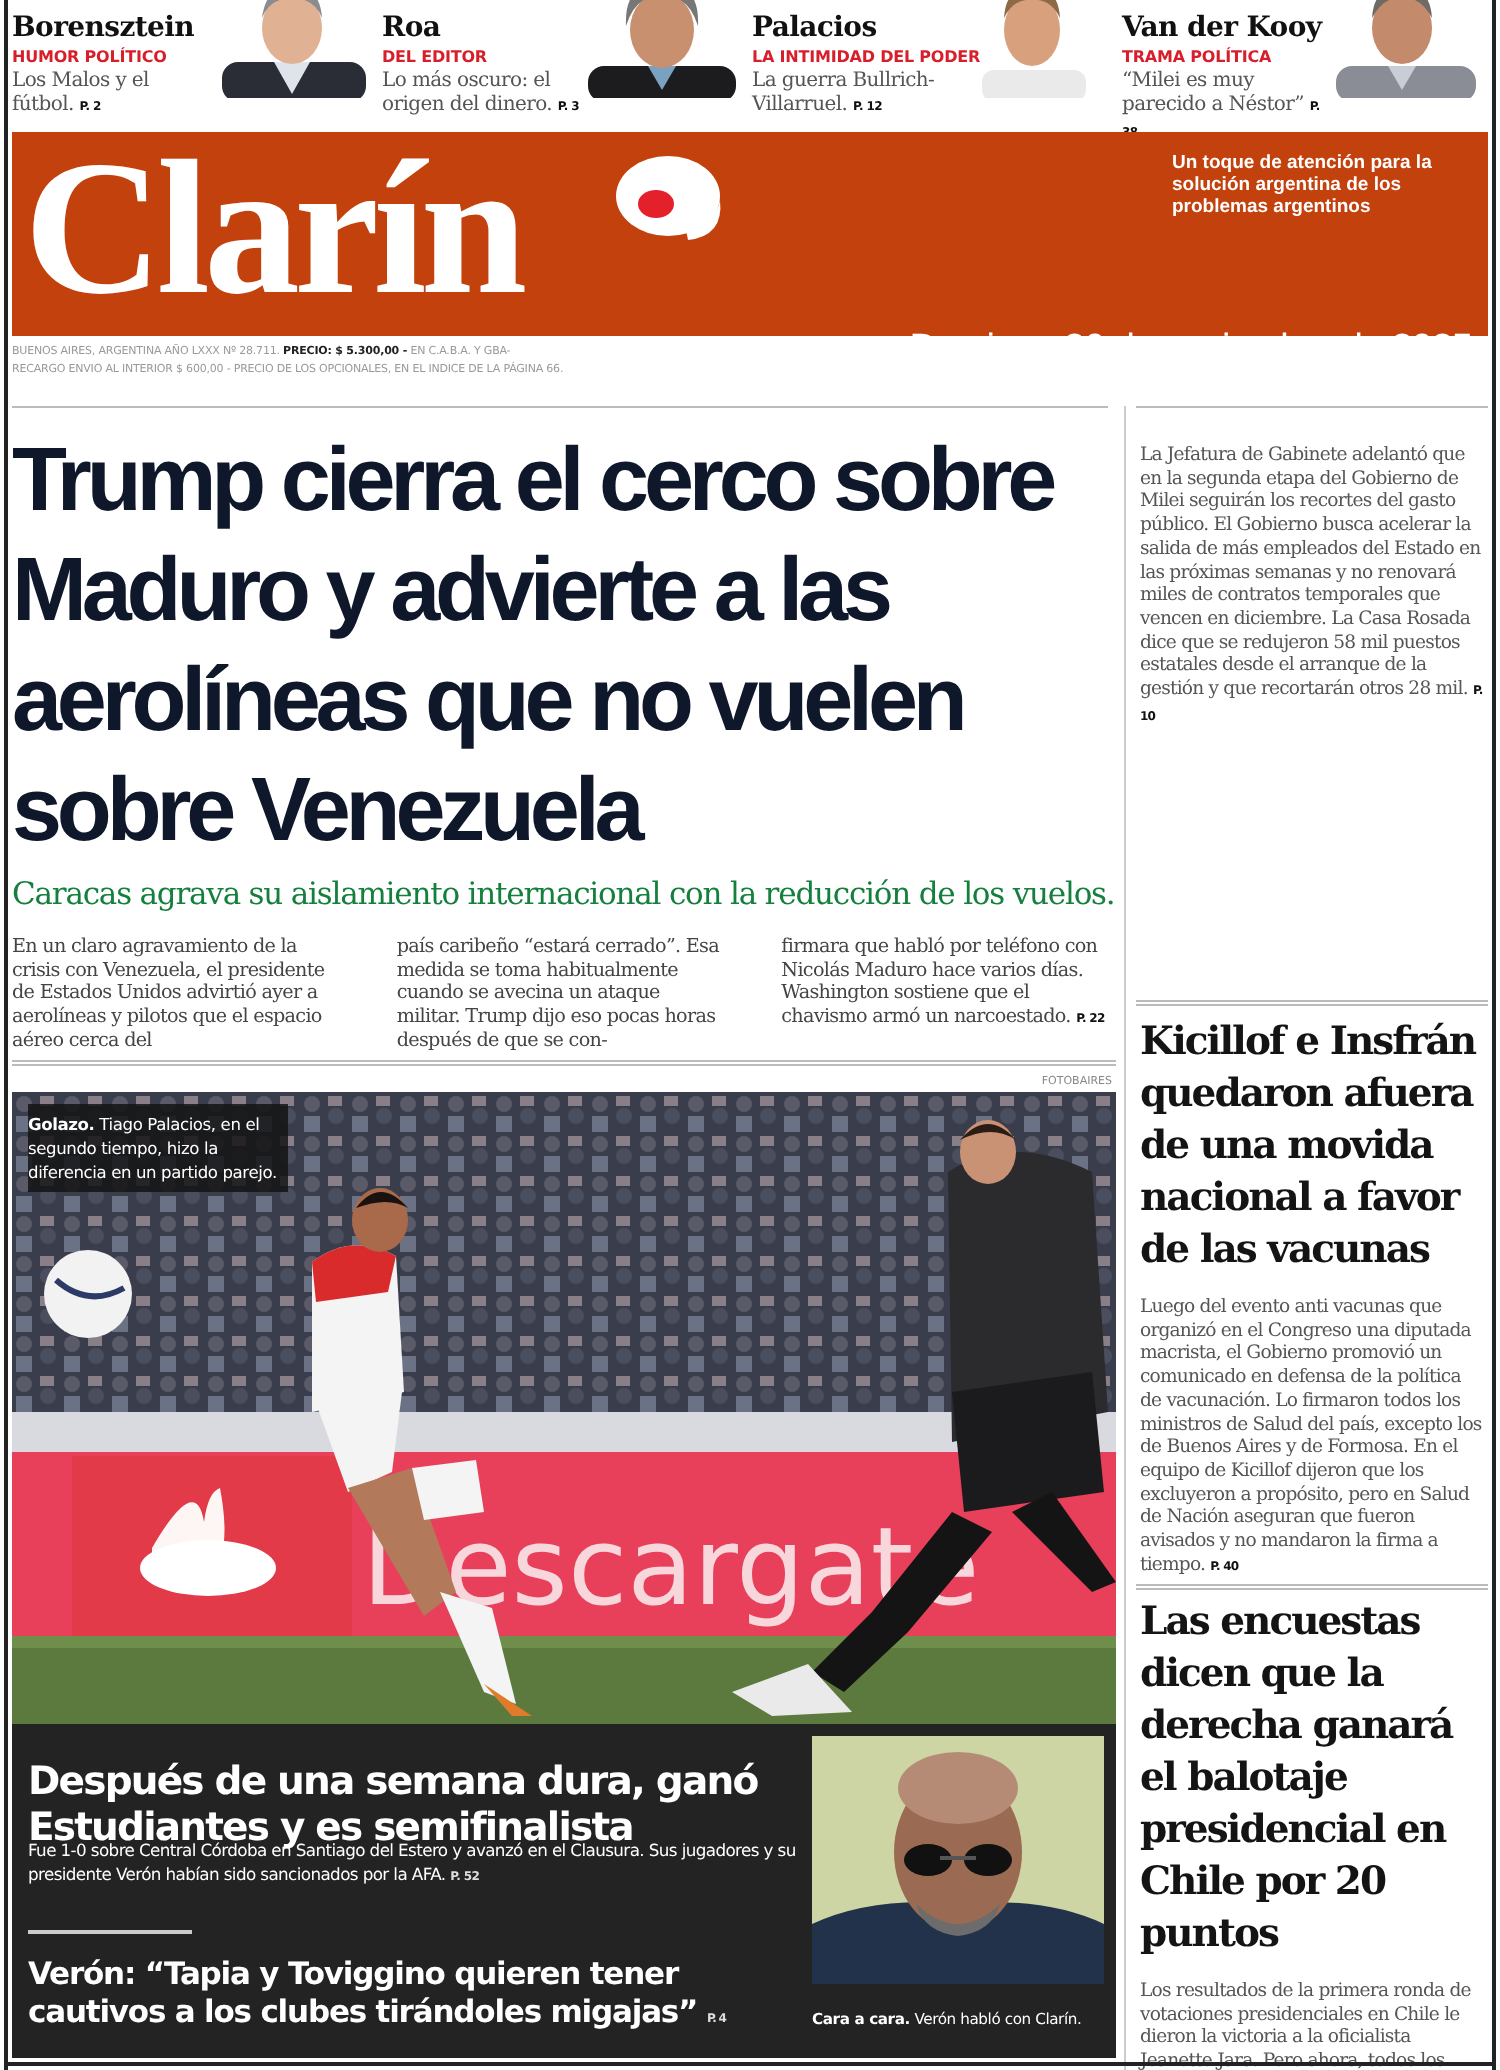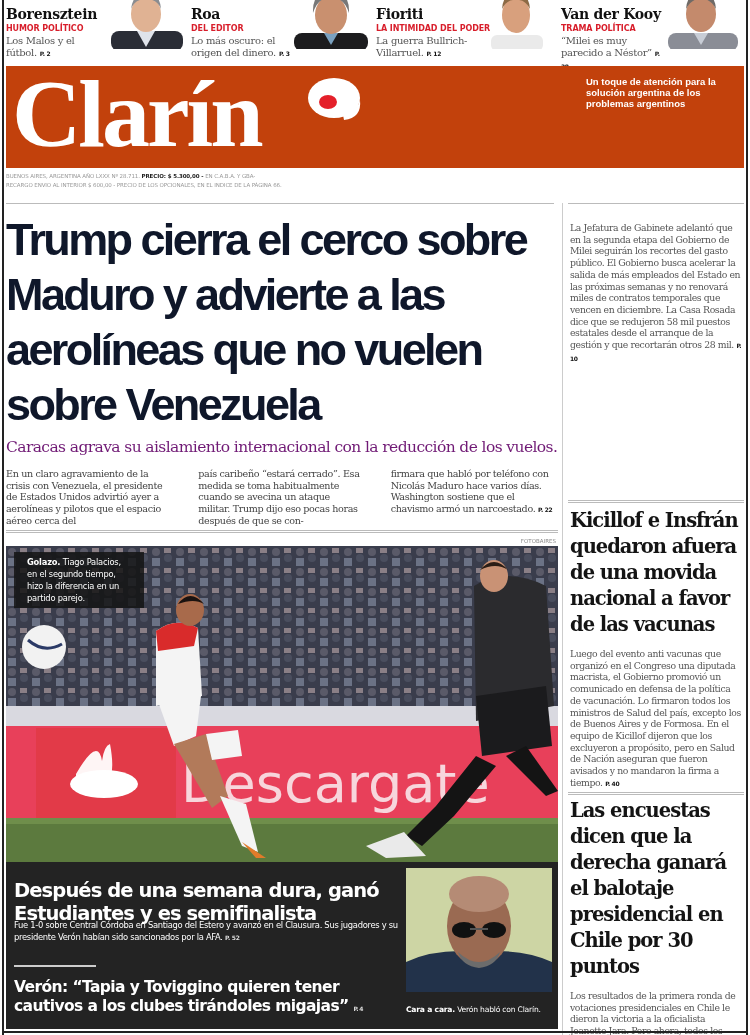--- a/index.html
+++ b/index.html
@@ -25,30 +25,30 @@
   .date { position: absolute; right: 8px; top: 72px; font-family: "Liberation Sans", sans-serif; font-size: 19px; color: #fff; letter-spacing: -0.5px; margin-top: 26px; }
 
   .imprint { position: absolute; left: 6px; top: 172px; width: 360px; font-family: "DejaVu Sans", sans-serif; font-size: 5.5px; line-height: 8.5px; color: #999; letter-spacing: -0.1px; }
   .imprint b { color: #222; }
   .rule-top { position: absolute; left: 6px; top: 203px; width: 548px; height: 1px; background: #bbb; }
   .rule-top2 { position: absolute; left: 568px; top: 203px; width: 176px; height: 1px; background: #bbb; }
   .col-divider { position: absolute; left: 562px; top: 203px; width: 1px; height: 832px; background: #ccc; }
 
   
   .main-headline { position: absolute; left: 6px; top: 212px; width: 552px; font-family: Liberation Sans, sans-serif; font-weight: bold; font-size: 45px; line-height: 55px; letter-spacing: -2.6px; color: #0f172a; }
-  .main-deck { position: absolute; left: 6px; top: 438px; width: 552px; font-family: "DejaVu Serif", serif; font-size: 15.5px; color: #701a75; letter-spacing: -0.6px; }
+  .main-deck { position: absolute; left: 6px; top: 438px; width: 552px; font-family: "DejaVu Serif", serif; font-size: 15.5px; color: #15803d; letter-spacing: -0.6px; }
   .main-body { position: absolute; left: 6px; top: 468px; width: 550px; display: flex; gap: 27px; }
   .main-body .col { flex: 1; font-family: "DejaVu Serif", serif; font-size: 9.6px; line-height: 11.7px; color: #444; letter-spacing: -0.35px; }
   .pgref { font-family: "DejaVu Sans", sans-serif; font-weight: bold; font-size: 6px; color: #111; }
   .rule-mid { position: absolute; left: 6px; top: 530px; width: 552px; height: 3px; border-top: 1px solid #bbb; border-bottom: 1px solid #bbb; }
   .credit { position: absolute; right: 194px; top: 538px; font-family: "DejaVu Sans", sans-serif; font-size: 5.5px; color: #888; }
 
   
   .photo-main { position: absolute; left: 6px; top: 546px; width: 552px; height: 316px; overflow: hidden; background: #2d2f3a; }
-  .caption-box { position: absolute; left: 8px; top: 6px; width: 130px; background: rgba(20,20,20,0.85); padding: 4px 13px; font-family: "DejaVu Sans", sans-serif; font-size: 8.3px; line-height: 12px; color: #fff; letter-spacing: -0.2px; }
+  .caption-box { position: absolute; left: 8px; top: 6px; width: 130px; background: rgba(20,20,20,0.85); padding: 4px 0; font-family: "DejaVu Sans", sans-serif; font-size: 8.3px; line-height: 12px; color: #fff; letter-spacing: -0.2px; }
   .caption-box b { font-weight: bold; }
 
   
   .sports { position: absolute; left: 6px; top: 862px; width: 552px; height: 167px; background: #232323; }
   .sports-head { position: absolute; left: 8px; top: 5px; width: 390px; font-family: "DejaVu Sans", sans-serif; font-weight: bold; font-size: 19.5px; line-height: 23px; color: #fff; letter-spacing: -0.9px; margin-top: 12px; }
   .sports-body { position: absolute; left: 8px; top: 57px; width: 395px; font-family: "DejaVu Sans", sans-serif; font-size: 8.4px; line-height: 12px; color: #fff; letter-spacing: -0.3px; }
   .sports-rule { position: absolute; left: 8px; top: 103px; width: 82px; height: 2px; background: #ccc; }
   .sports-quote { position: absolute; left: 8px; top: 116px; width: 395px; font-family: "DejaVu Sans", sans-serif; font-weight: bold; font-size: 15.5px; line-height: 19px; color: #fff; letter-spacing: -0.6px; }
   .sports-quote .pgref, .sports-body .pgref { color: #ddd; }
   .veron-photo { position: absolute; left: 400px; top: 6px; width: 146px; height: 124px; overflow: hidden; background: #c7cf9e; }
@@ -83,21 +83,21 @@
     <div class="section">DEL EDITOR</div>
     <div class="teaser"><span>Lo más oscuro: el origen del dinero.</span> <span class="pg">P. 3</span></div>
     <svg class="photo" viewBox="0 0 78 62">
         <rect x="2" y="46" width="74" height="18" rx="8" fill="#1c1c1e"></rect>
         <path d="M32 46 L39 58 L46 46 Z" fill="#7aa1c0"></path>
         <ellipse cx="39" cy="28" rx="16" ry="19" fill="#c9906f"></ellipse>
         <path d="M21 26 Q20 4 39 5 Q58 4 57 26 Q52 10 39 11 Q26 10 21 26 Z" fill="#777"></path>
       </svg>
   </div>
   <div class="columnist">
-    <div class="name">Fioriti</div>
+    <div class="name">Palacios</div>
     <div class="section">LA INTIMIDAD DEL PODER</div>
     <div class="teaser"><span>La guerra Bullrich-Villarruel.</span> <span class="pg">P. 12</span></div>
     <svg class="photo" viewBox="0 0 78 62">
         <rect x="14" y="48" width="52" height="16" rx="6" fill="#eaeaea"></rect>
         <ellipse cx="39" cy="28" rx="14" ry="18" fill="#d8a07d"></ellipse>
         <path d="M25 22 Q26 6 39 7 Q52 6 53 22 Q48 12 39 13 Q30 12 25 22 Z" fill="#8d6a45"></path>
       </svg>
   </div>
   <div class="columnist">
     <div class="name">Van der Kooy</div>
@@ -214,17 +214,17 @@
 </div>
 <div class="side-rule" style="top:500px;"></div>
 
 <div class="side" style="top:508px;">
   <h3 class="side-head">Kicillof e Insfrán quedaron afuera de una movida nacional a favor de las vacunas</h3>
   <p class="side-body" style="margin-top:10px;"><span>Luego del evento anti vacunas que organizó en el Congreso una diputada macrista, el Gobierno promovió un comunicado en defensa de la política de vacunación. Lo firmaron todos los ministros de Salud del país, excepto los de Buenos Aires y de Formosa. En el equipo de Kicillof dijeron que los excluyeron a propósito, pero en Salud de Nación aseguran que fueron avisados y no mandaron la firma a tiempo.</span> <span class="pgref">P. 40</span></p>
 </div>
 <div class="side-rule" style="top:792px;"></div>
 
 <div class="side" style="top:798px;">
-  <h3 class="side-head">Las encuestas dicen que la derecha ganará el balotaje presidencial en Chile por 30 puntos</h3>
+  <h3 class="side-head">Las encuestas dicen que la derecha ganará el balotaje presidencial en Chile por 20 puntos</h3>
   <p class="side-body" style="margin-top:10px;"><span>Los resultados de la primera ronda de votaciones presidenciales en Chile le dieron la victoria a la oficialista Jeanette Jara. Pero ahora, todos los sondeos pronostican que en dos semanas ganará José Antonio Kast, candidato republicano de la derecha, porque concentrará todo el repudio a la gestión de Gabriel Boric.</span> </p>
 </div>
 
 <div class="bottom-rule"></div>
 
 </body></html>

